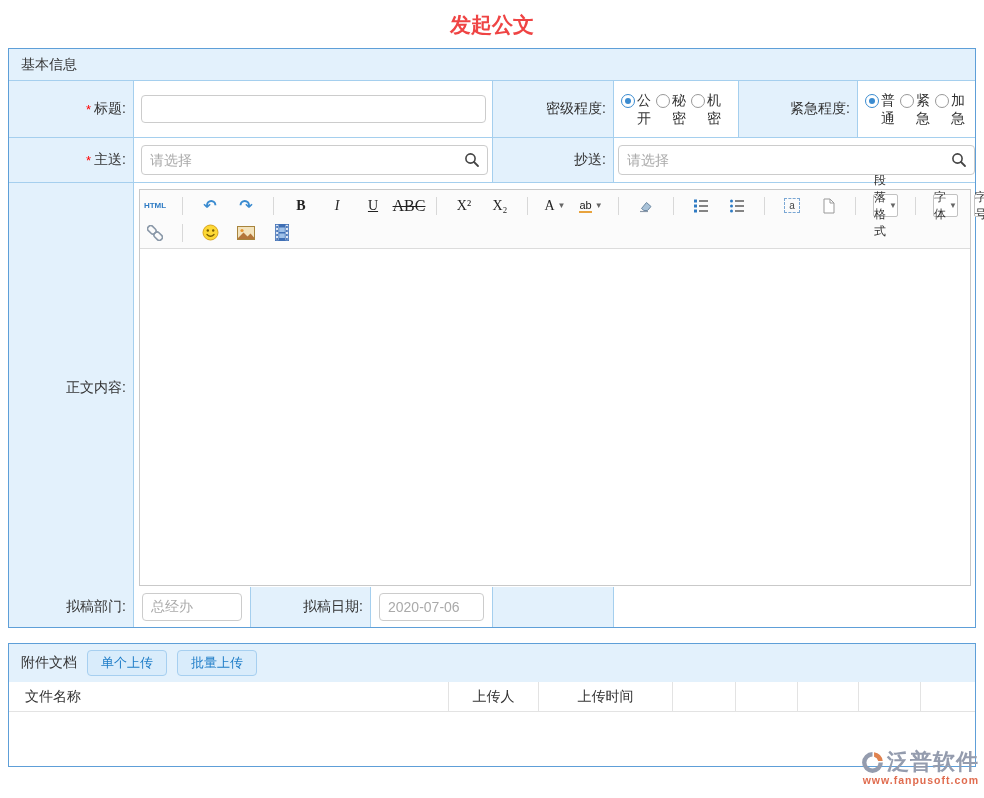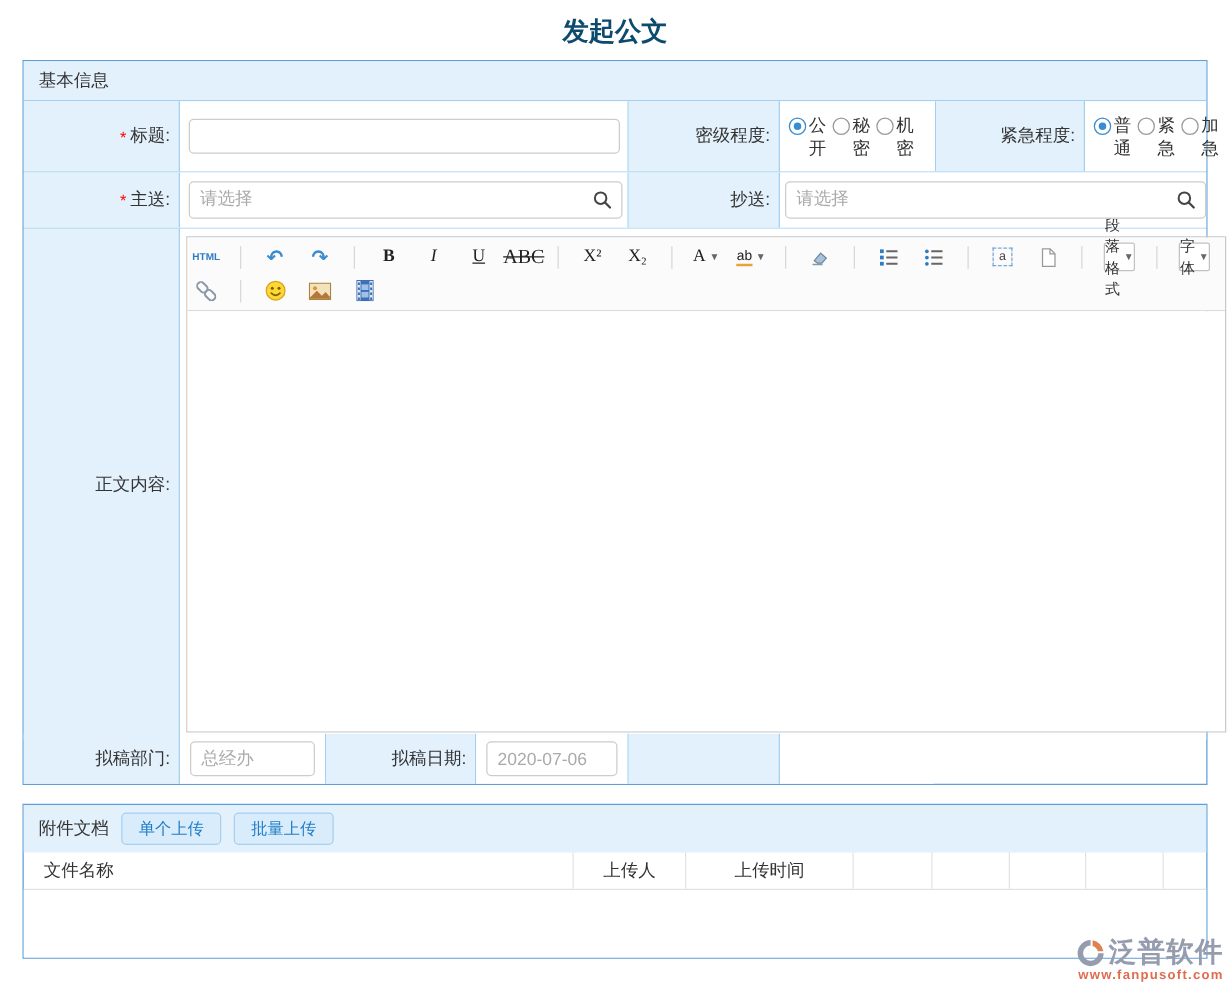--- a/index.html
+++ b/index.html
@@ -1,43 +1,43 @@
 <!DOCTYPE html>
 <html><head>
 <meta charset="utf-8">
 <style>
   * { margin:0; padding:0; box-sizing:border-box; }
   html,body { background:#fff; font-family:"Liberation Sans","DejaVu Sans",sans-serif; color:#333; }
   .page { width:984px; height:798px; position:relative; overflow:hidden; }
 
-  .page-title { text-align:center; font-size:21px; font-weight:bold; color:#0c4a6e; padding:11px 0 9px; }
-
-  
-  .box { margin:0 18px; border:1px solid #5e9fd8; background:#fff; }
+  .page-title { text-align:center; font-size:21px; font-weight:bold; color:#ef4444; padding:11px 0 9px; }
+
+  
+  .box { margin:0 8px; border:1px solid #5e9fd8; background:#fff; }
   .section-header { height:32px; background:#e3f1fc; display:flex; align-items:center; padding:0 12px; font-size:14px; color:#333; border-bottom:1px solid #a5cfee; gap:10px; }
 
   .grid-row { display:grid; border-bottom:1px solid #a5cfee; }
   .grid-row > div { border-right:1px solid #a5cfee; min-width:0; }
   .grid-row > div:last-child { border-right:none; }
   .r1 { grid-template-columns:125px 359px 121px 125px 119px 1fr; height:57px; }
   .r2 { grid-template-columns:125px 359px 121px 1fr; height:45px; }
   .r3 { grid-template-columns:125px 1fr; height:404px; }
   .r4 { grid-template-columns:125px 117px 120px 122px 121px 123px 120px 1fr; height:40px; border-bottom:none; }
 
   .lc { background:#e3f1fc; display:flex; align-items:center; justify-content:flex-end; padding-right:7px; font-size:14px; white-space:nowrap; }
   .cc { background:#fff; display:flex; align-items:center; }
   .req { color:#f00; margin-right:3px; font-size:13px; }
 
   input.txt { height:28px; border:1px solid #ccc; border-radius:4px; font-size:14px; color:#666; padding:0 8px; outline:none; font-family:inherit; }
   input.txt::placeholder { color:#aaa; }
   input.grey { color:#aaa; }
 
   .title-input { margin-left:7px; width:345px; }
 
-  .search-wrap { position:relative; display:flex; align-items:center;font-family:Liberation Mono, monospace; }
+  .search-wrap { position:relative; display:flex; align-items:center; }
   .search-wrap input { height:30px; padding-right:30px; }
   .search-icon { position:absolute; right:8px; top:50%; transform:translateY(-50%); cursor:pointer; display:flex; }
 
   
   .radio-cell { display:flex; align-items:center; padding-left:7px; gap:5px; }
   .radio-item { display:flex; align-items:flex-start; cursor:pointer; }
   .rdot { width:14px; height:14px; border:1px solid #999; border-radius:50%; background:#fff; margin:3px 2px 0 0; position:relative; flex:none; }
   .radio-item.checked .rdot { border-color:#3a8bd0; }
   .radio-item.checked .rdot::after { content:""; position:absolute; left:3px; top:3px; width:6px; height:6px; border-radius:50%; background:#3a8bd0; }
   .rtext { display:flex; flex-direction:column; font-size:14px; line-height:18px; color:#333; }

